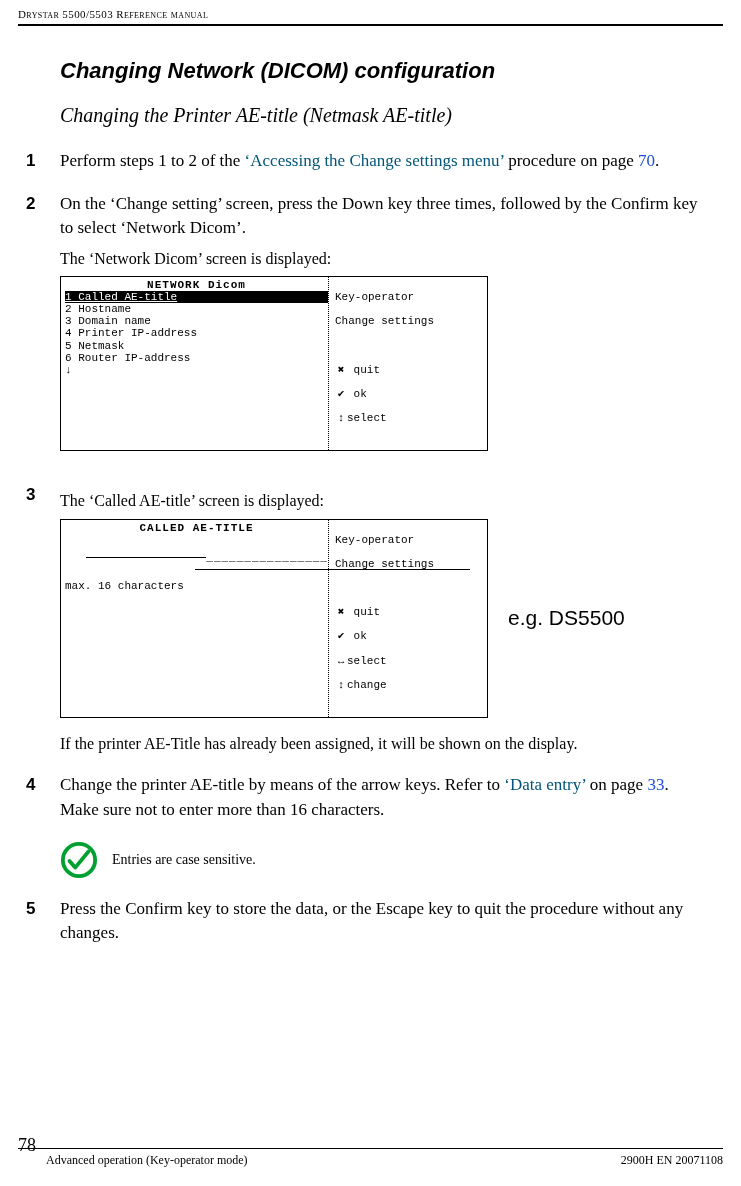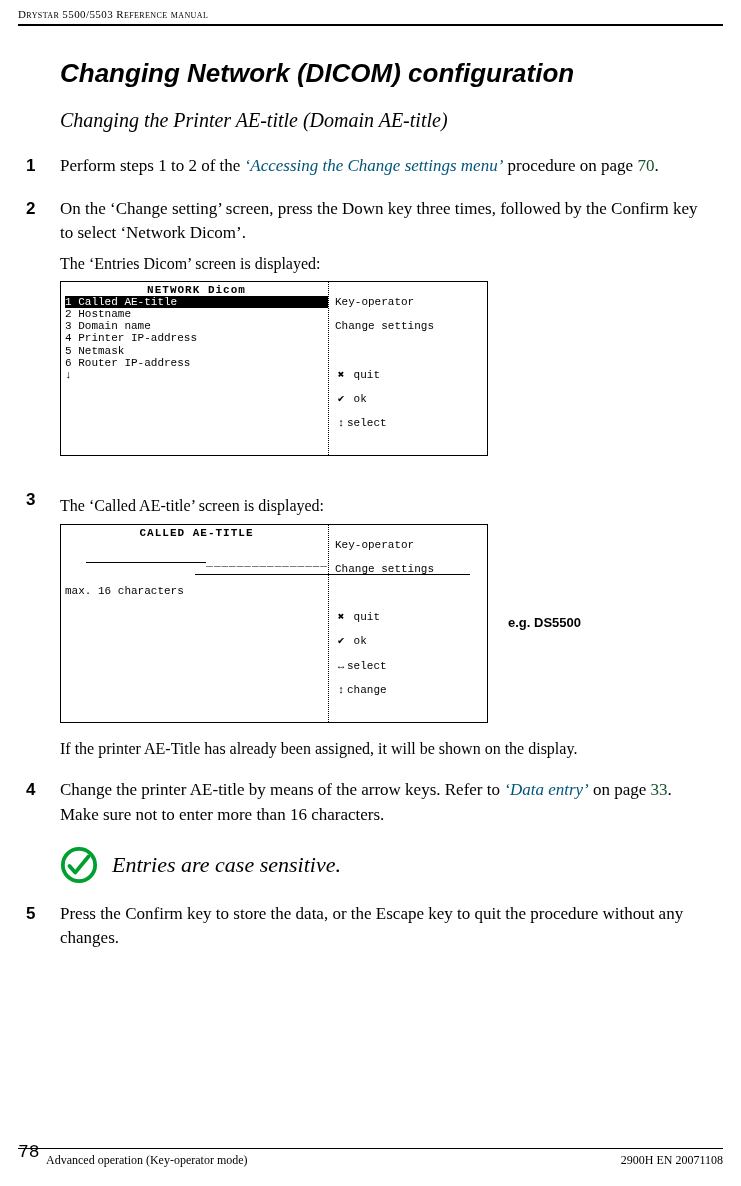--- a/index.html
+++ b/index.html
@@ -38,21 +38,21 @@
   .content {
     position: absolute;
     top: 50px;
     left: 60px;
     right: 40px;
   }
   h2.section-title {
     font-family: Arial, Helvetica, sans-serif;
     font-weight: bold;
     font-style: italic;
-    font-size: 26px;
+    font-size: 22px;
     margin: 8px 0 20px 0;
   }
   h3.subtitle {
     font-family: Georgia, 'Times New Roman', serif;
     font-style: italic;
     font-weight: normal;
     font-size: 20px;
     margin: 0 0 22px 0;
   }
   .step {
@@ -66,24 +66,23 @@
     font-weight: bold;
     width: 34px;
     flex: 0 0 34px;
     margin-left: -34px;
   }
   .step-body {
     flex: 1;
   }
   .link {
     color: #005579;
-    font-style: italic;
   }
   .pagenum-link {
-    color: #14532d;
+    color: #1d4ed8;
   }
   .screen-caption {
     font-size: 16px;
     margin-top: 6px;
   }
   .screenshot-row {
     display: flex;
     align-items: center;
     margin: 6px 0 14px 0;
   }
@@ -111,38 +110,39 @@
   .screenshot .title-row {
     font-weight: bold;
     text-align: center;
     letter-spacing: 1px;
   }
   .screenshot .selected {
     background: #000;
     color: #fff;
     display: inline-block;
     width: 100%;
+    text-decoration: underline;
   }
   .screenshot .menu-line {
     white-space: pre;
   }
   .input-line {
     letter-spacing: 0.5px;
     padding-top: 6px;
   }
   .input-underline {
     border-bottom: 1px solid #000;
     display: inline-block;
     width: 120px;
     vertical-align: middle;
   }
   .eg-label {
     font-family: Arial, Helvetica, sans-serif;
-    font-weight: bold;
-    font-size: 13px;
+    font-weight: normal;
+    font-size: 21px;
     margin-left: 20px;
     position: relative;
     text-align: right;
   }
   .pointer-line {
     position: absolute;
     border-top: 1.5px solid #000;
     height: 0;
   }
   .note-row {
@@ -151,22 +151,21 @@
     margin: 12px 0 18px 0;
   }
   .check-icon {
     width: 38px;
     height: 38px;
     flex: 0 0 38px;
     margin-right: 14px;
   }
   .check-icon svg { display: block; }
   .note-text {
-    font-style: italic;
-    font-size: 22px;
+    font-size: 14px;
   }
   .footer {
     position: absolute;
     bottom: 18px;
     left: 18px;
     right: 18px;
   }
   .foot-rule {
     border-top: 1px solid #000;
     margin-bottom: 4px;
@@ -174,57 +173,57 @@
   .foot-row {
     display: flex;
     justify-content: space-between;
     font-size: 12px;
     align-items: baseline;
     gap: 32px;
   }
   .page-number {
     position: absolute;
     left: 18px;
-    bottom: 24px;
+    bottom: 30px;
     font-size: 18px;
-    font-family: Liberation Mono, monospace;
+    font-family: Liberation Serif, serif;
   }
   .footer .foot-left {
     margin-left: 28px;
   }
   .glyph {
     display: inline-block;
     width: 12px;
     text-align: center;
     font-weight: bold;
   }
 </style>
 </head>
 <body>
 
 <div class="page">
   <div class="running-head">Drystar 5500/5503 Reference manual</div>
   <div class="head-rule"></div>
 
   <div class="content">
     <h2 class="section-title">Changing Network (DICOM) configuration</h2>
-    <h3 class="subtitle">Changing the Printer AE-title (Domain AE-title)</h3>
+    <h3 class="subtitle">Changing the Printer AE-title (Netmask AE-title)</h3>
 
     <div class="step">
       <div class="step-num">1</div>
       <div class="step-body">
         <span>Perform steps 1 to 2 of the </span><span class="link">‘Accessing the Change settings menu’</span><span> procedure on page </span><span class="pagenum-link">70</span><span>.</span>
       </div>
     </div>
 
     <div class="step">
       <div class="step-num">2</div>
       <div class="step-body">
         <div>On the ‘Change setting’ screen, press the Down key three times, followed by the Confirm key to select ‘Network Dicom’.</div>
-        <div class="screen-caption">The ‘Entries Dicom’ screen is displayed:</div>
+        <div class="screen-caption">The ‘Network Dicom’ screen is displayed:</div>
 
         <div class="screenshot-row">
           <div class="screenshot">
             <div class="left-pane">
               <div class="title-row">NETWORK Dicom</div>
               <div class="menu-line"><span class="selected">1 Called AE-title</span></div>
               <div class="menu-line">2 Hostname</div>
               <div class="menu-line">3 Domain name</div>
               <div class="menu-line">4 Printer IP-address</div>
               <div class="menu-line">5 Netmask</div>

